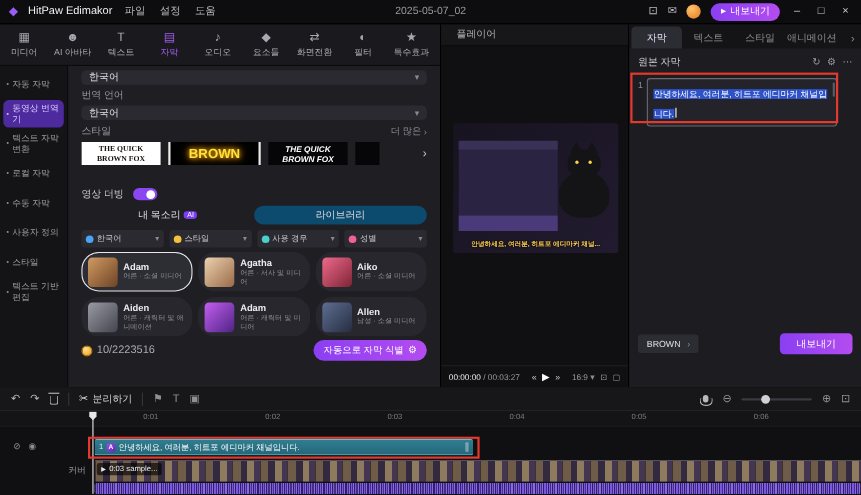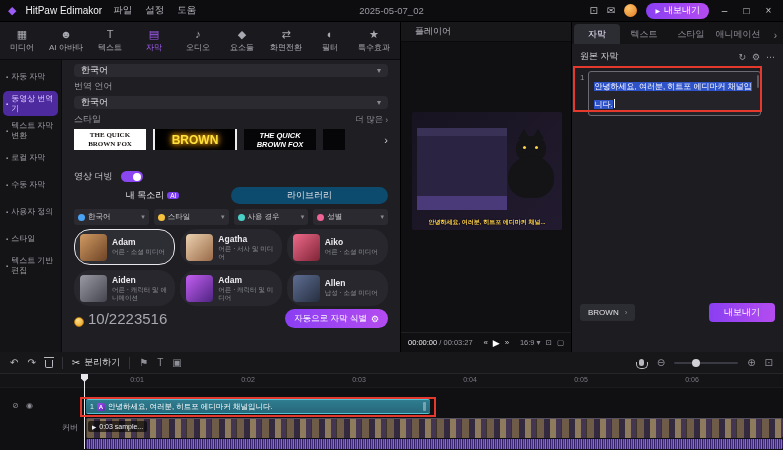--- a/index.html
+++ b/index.html
@@ -63,21 +63,21 @@
 .a0{background:linear-gradient(135deg,#d09a62,#6e4426)}
 .a1{background:linear-gradient(135deg,#ecd2b0,#9a6a48)}
 .a2{background:linear-gradient(135deg,#9a9aa4,#44444e)}
 .a3{background:linear-gradient(135deg,#ef6a8a,#7e2436)}
 .a4{background:linear-gradient(135deg,#c45ef2,#4e2482)}
 .a5{background:linear-gradient(135deg,#5e6e92,#262e40)}
 .vinfo{min-width:0}
 .vname{font-size:8.5px;font-weight:bold;color:#ececf0}
 .vdesc{font-size:6.5px;color:#8e8e96;line-height:1.25;margin-top:1px;max-height:16px;overflow:hidden}
 #lbottom{margin-top:auto;display:flex;align-items:center;justify-content:space-between}
-#credits{display:flex;align-items:flex-end;gap:4px;font-size:15px;color:#a8a8b0}
+#credits{display:flex;align-items:center;gap:4px;font-size:10px;color:#a8a8b0}
 .coin{width:10px;height:10px;border-radius:50%;background:radial-gradient(circle at 35% 30%,#ffe08a,#e8a01e);border:1px solid #b87a10}
 #identify{height:19px;padding:0 9px;border-radius:10px;background:linear-gradient(90deg,#8a3ff2,#b44cf0);display:flex;align-items:center;gap:4px;font-size:8.5px;color:#fff}
 #identify .g{font-size:9px}
 
 #player{position:absolute;left:400px;top:22px;width:172px;height:330px;background:#101013;border-left:1px solid #000;border-right:1px solid #000;display:flex;flex-direction:column}
 #phead{height:20px;background:#17171a;display:flex;align-items:center;padding:0 14px;font-size:9px;color:#b0b0b8;border-bottom:1px solid #0a0a0c}
 #pstage{flex:1;position:relative}
 #video{position:absolute;left:11px;top:70px;width:150px;height:118px;background:linear-gradient(135deg,#17131f,#221b30);border-radius:2px;overflow:hidden}
 #vscreen{position:absolute;left:5px;top:16px;width:90px;height:82px;background:#2a2342;border-radius:2px}
 #vscreen::before{content:"";position:absolute;left:0;top:0;right:0;height:8px;background:#3a3156}

